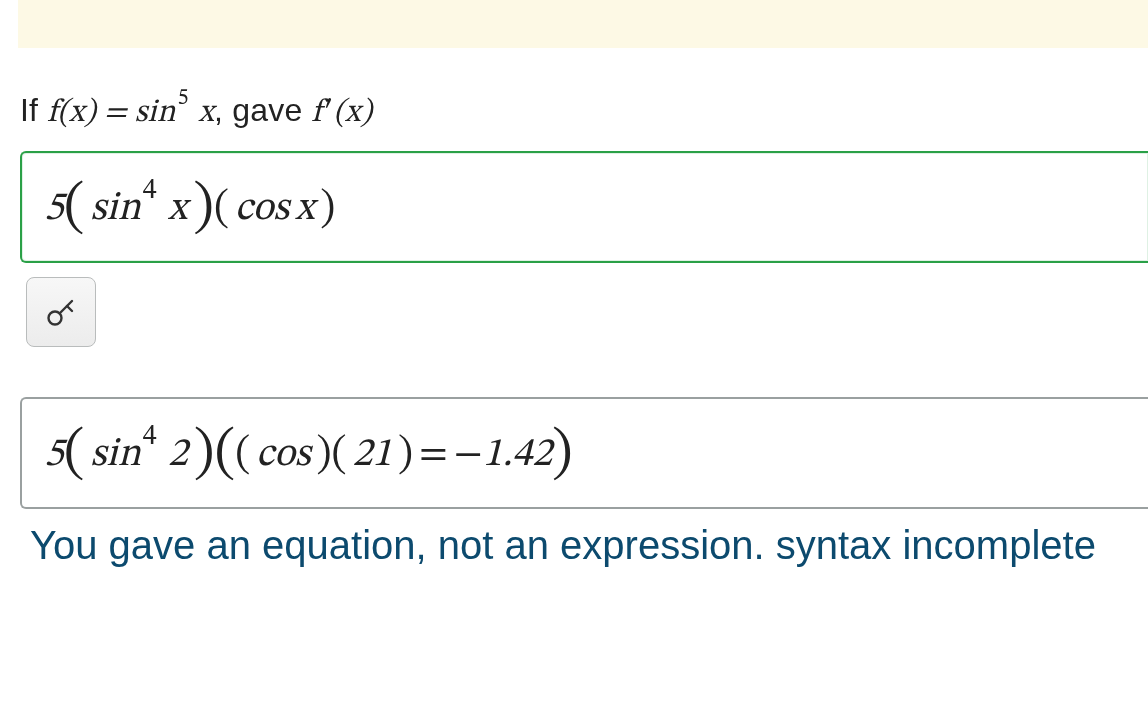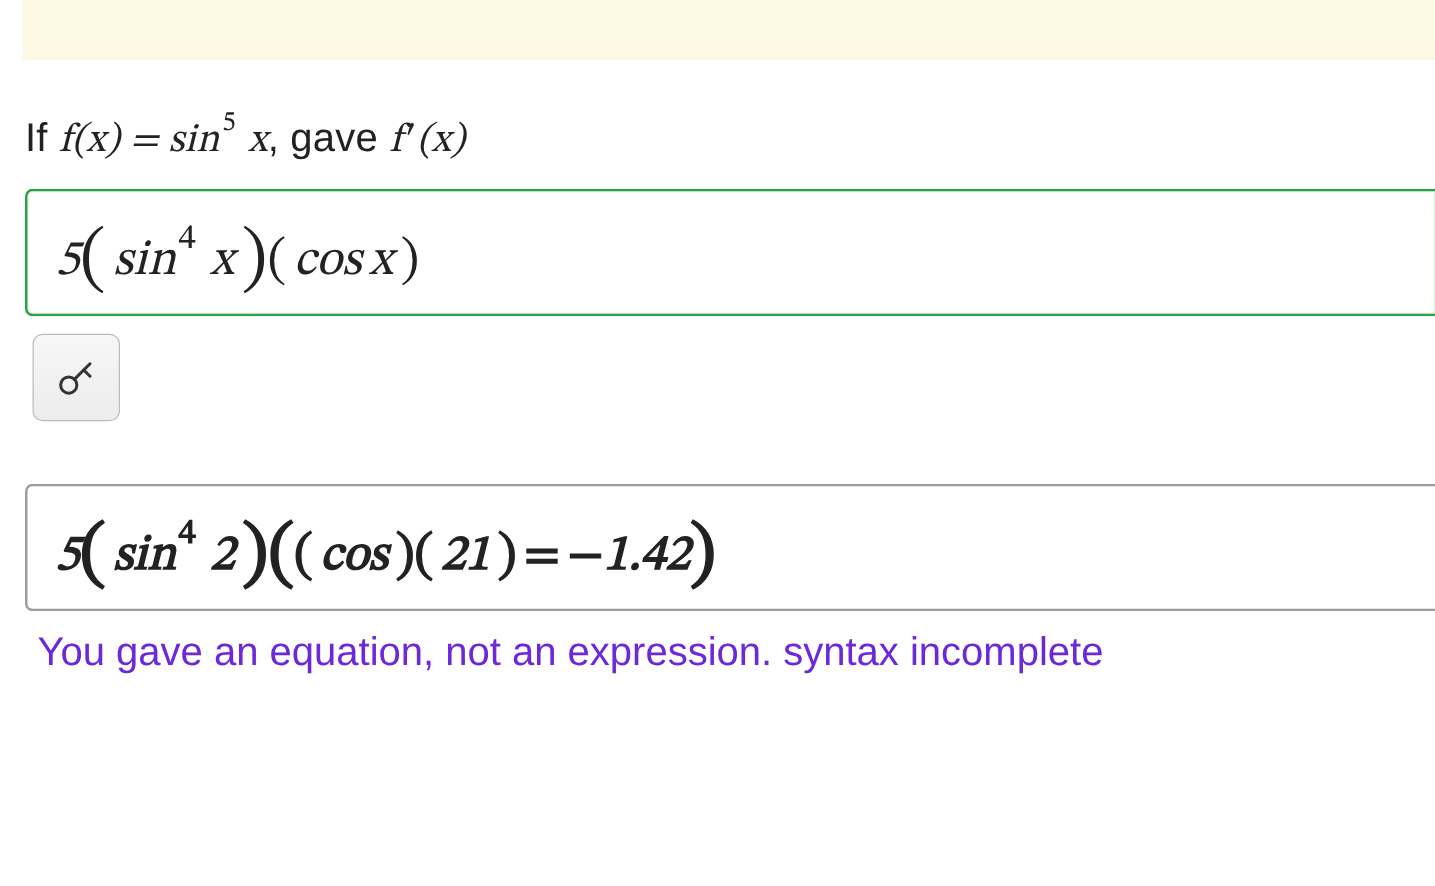--- a/index.html
+++ b/index.html
@@ -51,32 +51,31 @@
     position: relative;
     top: -0.75em;
     margin-left: 2px;
     margin-right: 2px;
     font-style: normal;
   }
   .answer-box {
     border: 2px solid #2aa047;
     border-right: none;
     border-radius: 6px 0 0 6px;
-    padding: 20px 22px 14px 22px;
+    padding: 20px 22px 24px 22px;
     font-size: 40px;
     line-height: 1.1;
     margin-bottom: 14px;
     background: #fff;
     box-shadow: 0 0 0 1px rgba(42,160,71,0.15) inset;
   }
   .answer-box.gray {
     border: 2px solid #9aa0a0;
     border-right: none;
     box-shadow: none;
-    font-weight: bold;
   }
   .big-paren {
     font-size: 1.45em;
     position: relative;
     top: 0.07em;
     font-style: normal;
     font-family: "STIX Two Math", "Cambria Math", "Times New Roman", serif;
   }
   .med-paren {
     font-size: 1.05em;
@@ -92,22 +91,22 @@
     width: 68px;
     height: 68px;
     border: 1px solid #b9bcbc;
     border-radius: 8px;
     background: linear-gradient(#f7f7f7, #ececec);
     margin: 0 0 50px 6px;
     cursor: pointer;
   }
   .key-btn svg { display: block; }
   .error-msg {
-    color: #6d28d9;
-    font-size: 32px;
+    color: #0c4a6e;
+    font-size: 40px;
     margin: 10px 0 0 10px;
     white-space: nowrap;
   }
   .minus { font-style: normal; }
   .eq { font-style: normal; padding: 0 6px; }
   .thin { display:inline-block; width:6px; }
   .prime { font-style: normal; }
 </style>
 </head>
 <body>

